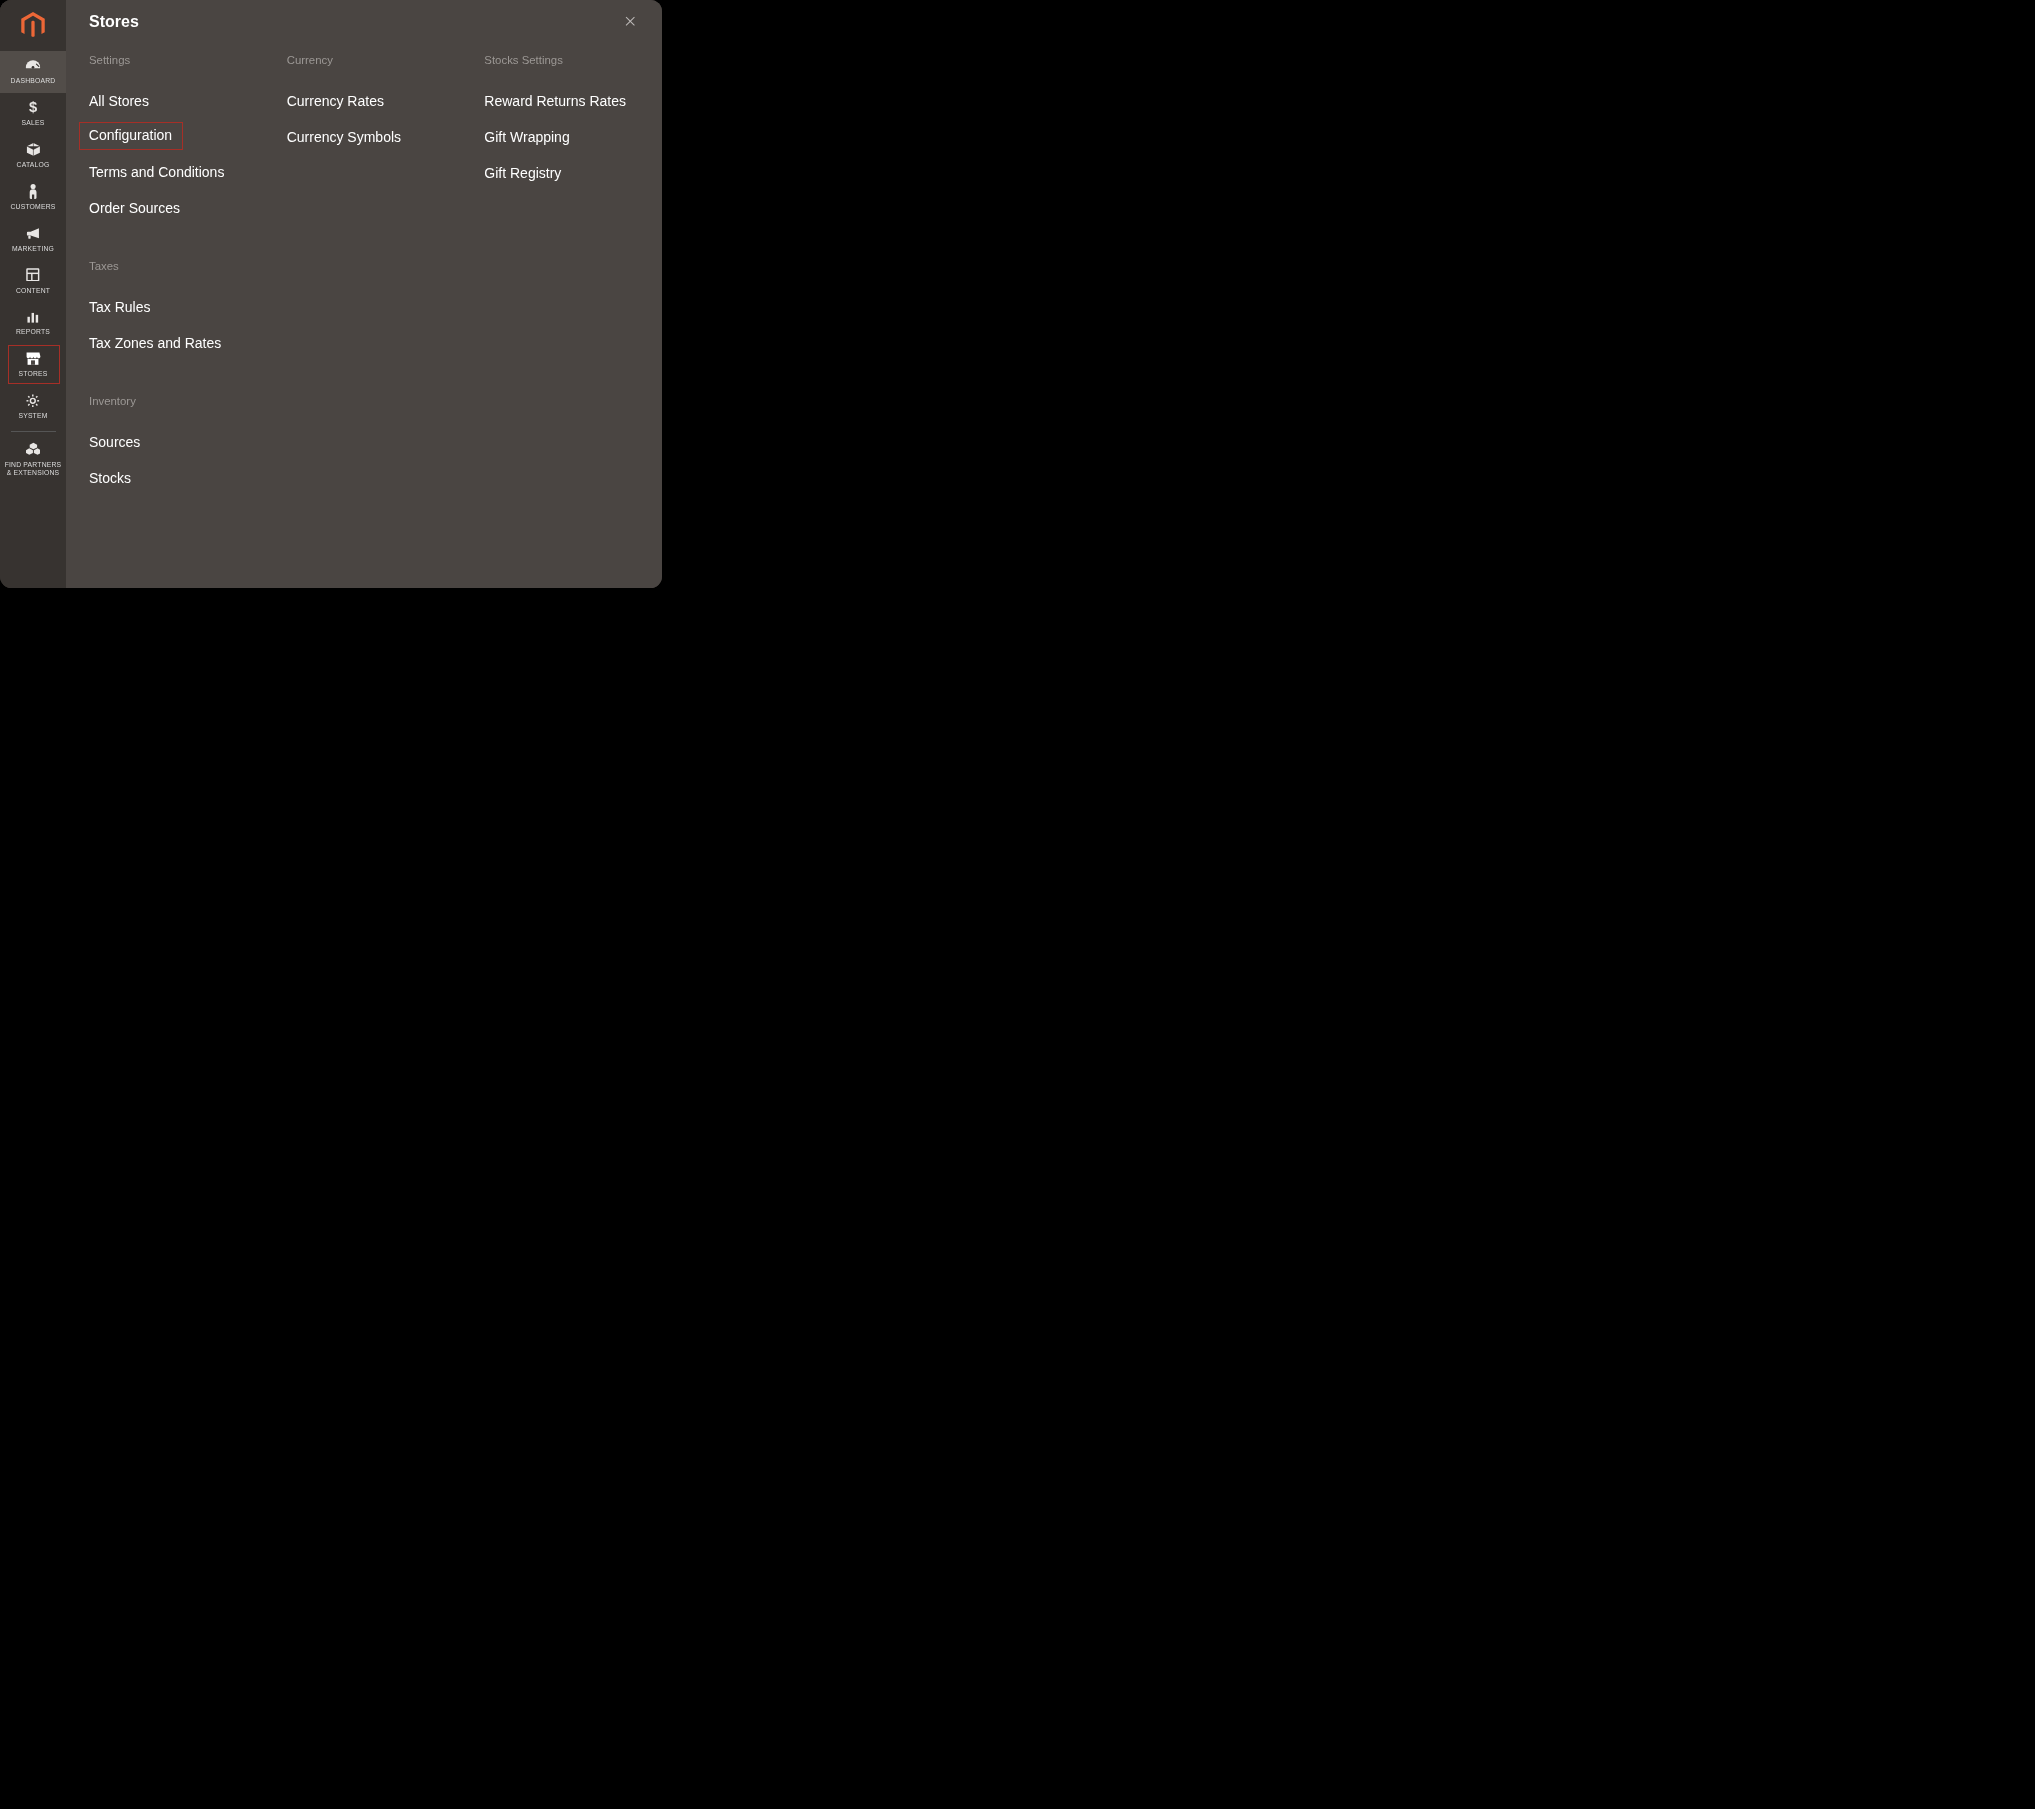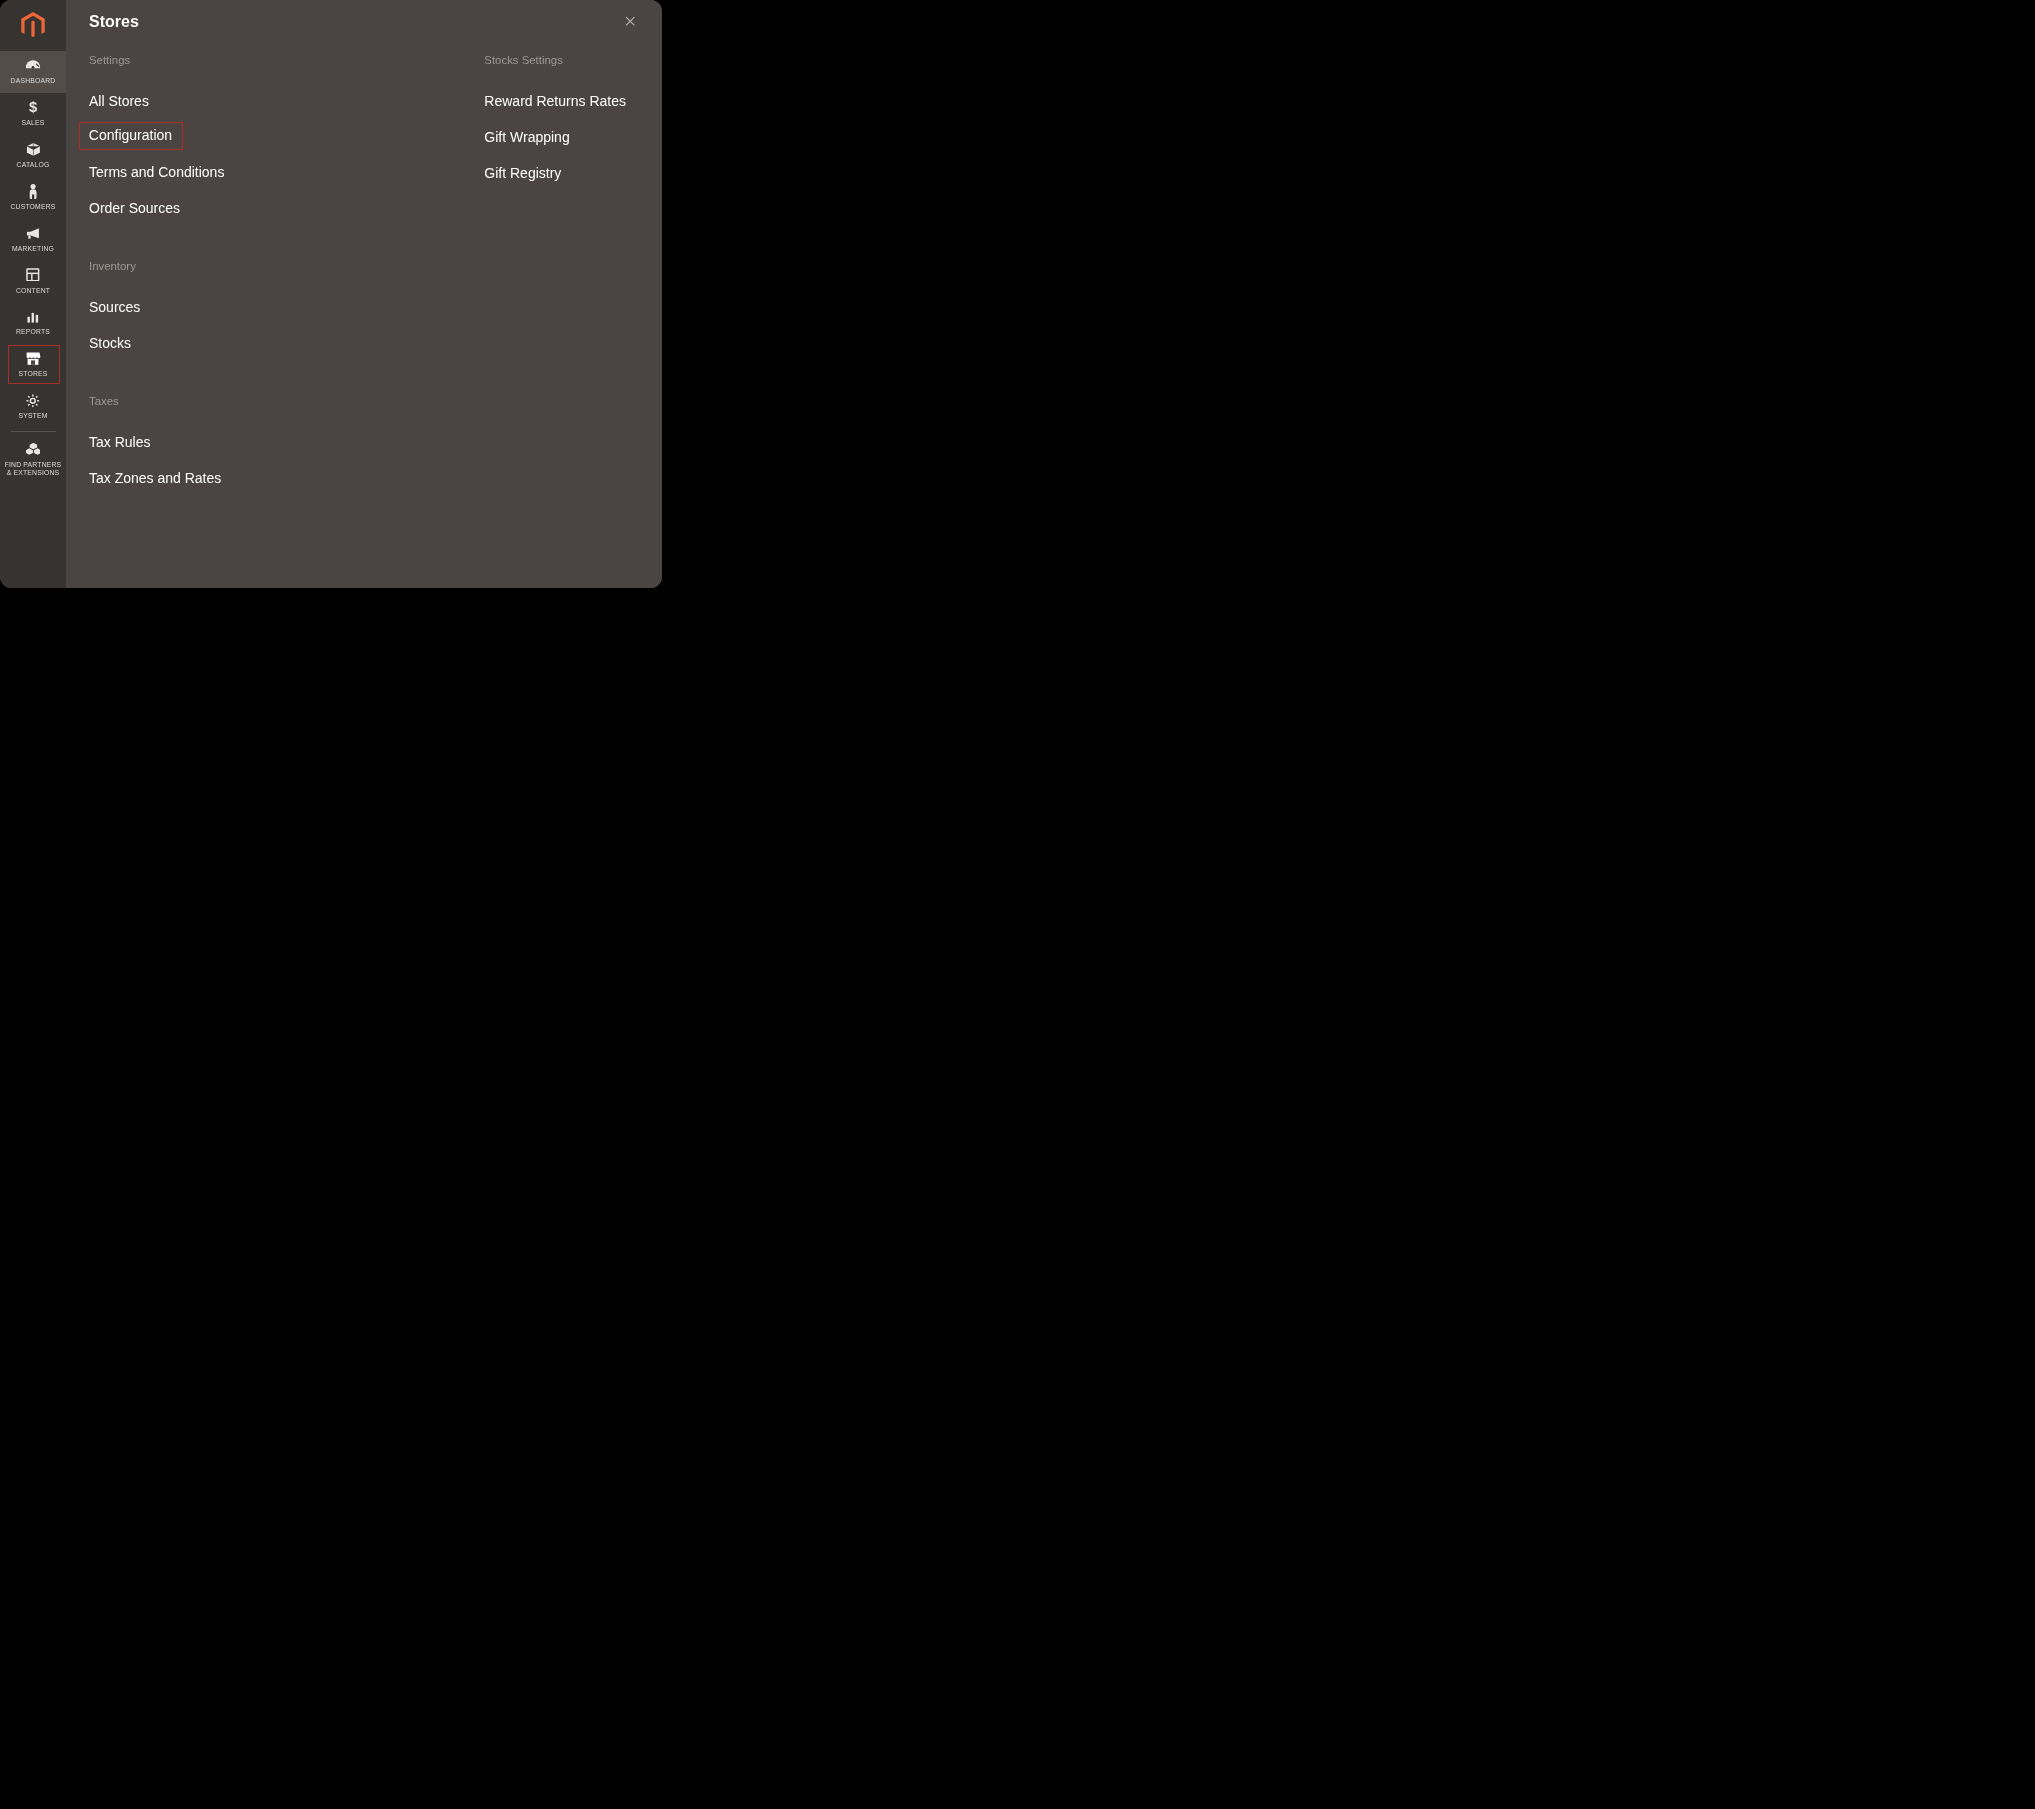--- a/index.html
+++ b/index.html
@@ -262,31 +262,36 @@
         <svg width="12.5" height="12.5" viewBox="0 0 24 24" fill="none" stroke="currentColor" stroke-width="2">
           <line x1="4" y1="4" x2="20" y2="20"></line>
             <line x1="20" y1="4" x2="4" y2="20"></line>
         </svg>
       </div>
     </div>
     <div class="columns" id="flyout-columns">
         <div class="col">
           <div class="group"><h3 class="group-title">Settings</h3><a class="menu-link">All Stores</a><span class="highlight-border"><a class="menu-link">Configuration</a></span><a class="menu-link">Terms and Conditions</a><a class="menu-link">Order Sources</a></div>
           <div class="group">
+            <h3 class="group-title">Taxes</h3>
+            <a class="menu-link">Tax Rules</a>
+            <a class="menu-link">Tax Zones and Rates</a>
+          </div>
+          <div class="group">
             <h3 class="group-title">Inventory</h3>
             <a class="menu-link">Sources</a>
             <a class="menu-link">Stocks</a>
           </div>
-          <div class="group">
-            <h3 class="group-title">Taxes</h3>
-            <a class="menu-link">Tax Rules</a>
-            <a class="menu-link">Tax Zones and Rates</a>
-          </div>
         </div>
         <div class="col">
+          <div class="group">
+            <h3 class="group-title">Currency</h3>
+            <a class="menu-link">Currency Rates</a>
+            <a class="menu-link">Currency Symbols</a>
+          </div>
         </div>
         <div class="col">
           <div class="group">
             <h3 class="group-title">Stocks Settings</h3>
             <a class="menu-link">Reward Returns Rates</a>
             <a class="menu-link">Gift Wrapping</a>
             <a class="menu-link">Gift Registry</a>
           </div>
         </div>
       </div>

